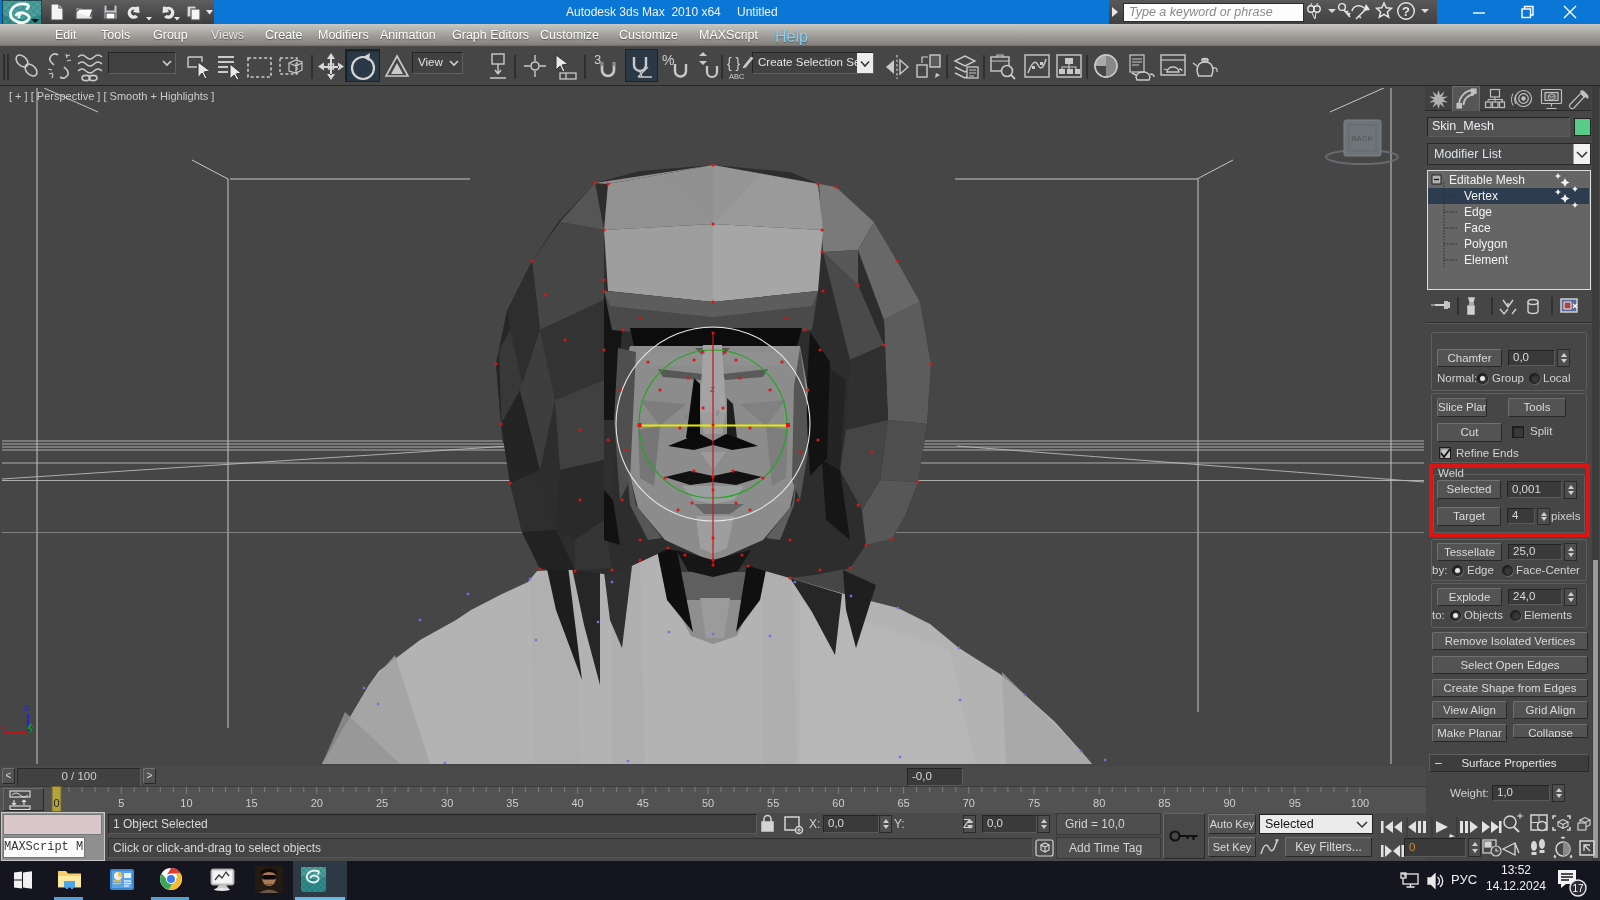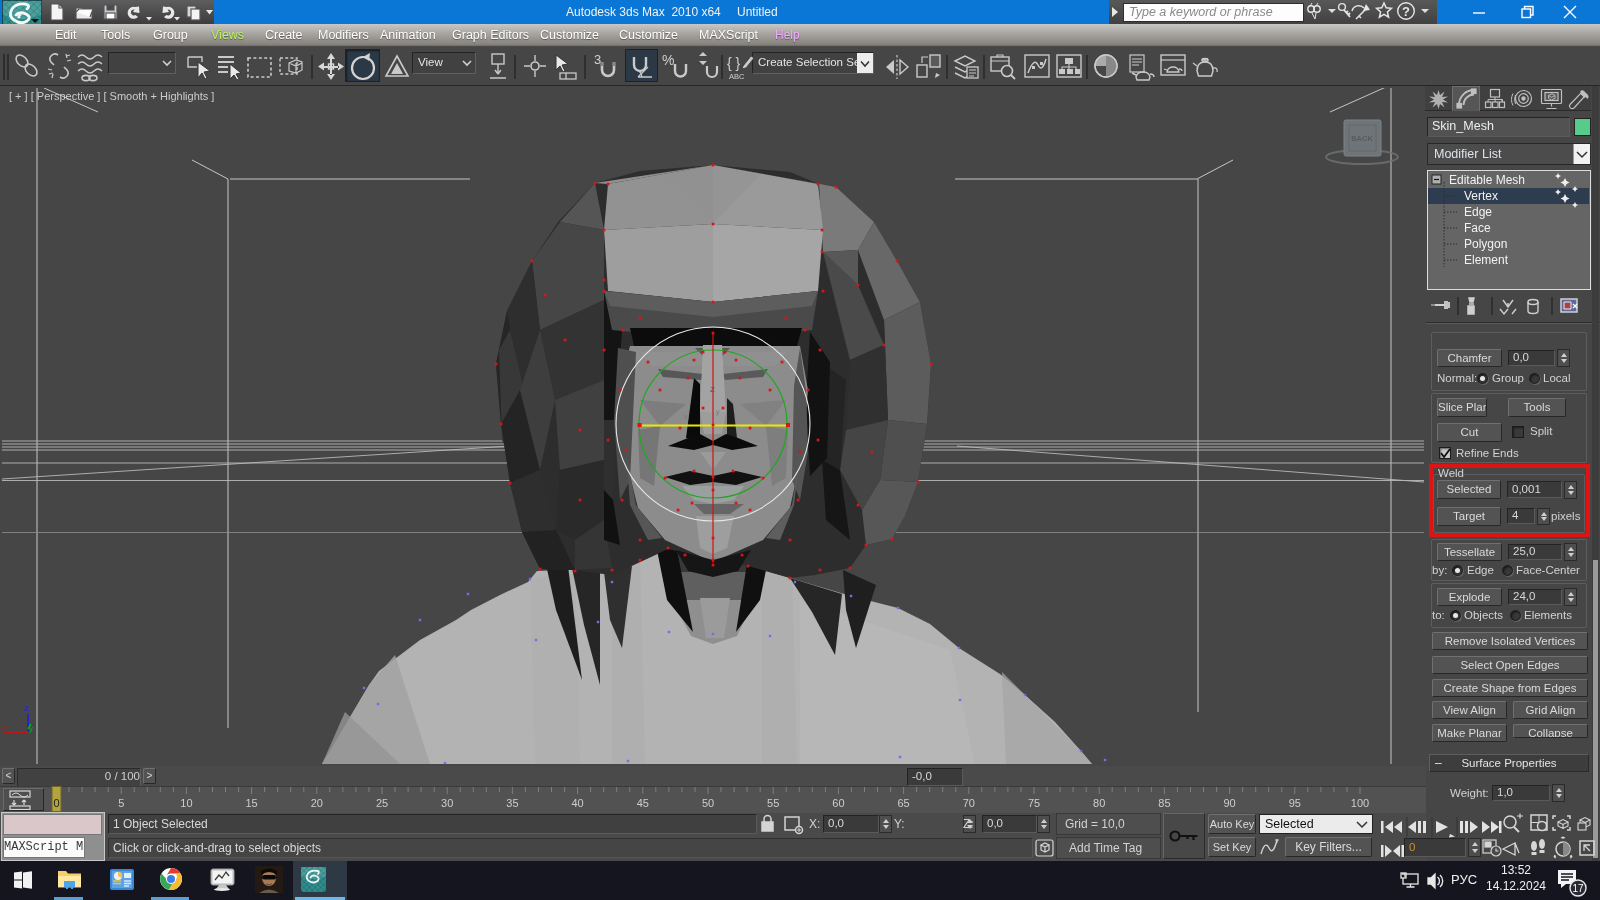--- a/index.html
+++ b/index.html
@@ -81,34 +81,34 @@
 <path d="M23,13 h12"></path>
 <rect x="72" y="9" width="8.5" height="8.5"></rect>
       <path d="M74.5,9 v-2.5 h8.5 v8.5 h-2.5"></path>
 <path d="M114,6 l12,12 m0,-12 l-12,12"></path>
 </g>
   </svg>
 <div class="abs" style="left:0;top:24px;width:1600px;height:23px;background:linear-gradient(180deg,#c9c7c3,#a7a4a0 45%,#87847f 92%,#6e6b67);border-bottom:1px solid #4c4b49"></div>
 <div class="abs" style="left:55px;top:28px;color:#fff;font-size:12.5px;text-shadow:0 1px 1px rgba(60,60,60,.7)">Edit</div>
 <div class="abs" style="left:101px;top:28px;color:#fff;font-size:12.5px;text-shadow:0 1px 1px rgba(60,60,60,.7)">Tools</div>
 <div class="abs" style="left:153px;top:28px;color:#fff;font-size:12.5px;text-shadow:0 1px 1px rgba(60,60,60,.7)">Group</div>
-<div class="abs" style="left:211px;top:28px;color:#bef264;font-size:12.5px;text-shadow:0 1px 1px rgba(60,60,60,.7)">Views</div>
+<div class="abs" style="left:211px;top:28px;color:#e5e5e5;font-size:12.5px;text-shadow:0 1px 1px rgba(60,60,60,.7)">Views</div>
 <div class="abs" style="left:265px;top:28px;color:#fff;font-size:12.5px;text-shadow:0 1px 1px rgba(60,60,60,.7)">Create</div>
 <div class="abs" style="left:318px;top:28px;color:#fff;font-size:12.5px;text-shadow:0 1px 1px rgba(60,60,60,.7)">Modifiers</div>
 <div class="abs" style="left:380px;top:28px;color:#fff;font-size:12.5px;text-shadow:0 1px 1px rgba(60,60,60,.7)">Animation</div>
 <div class="abs" style="left:452px;top:28px;color:#fff;font-size:12.5px;text-shadow:0 1px 1px rgba(60,60,60,.7)">Graph Editors</div>
 <div class="abs" style="left:540px;top:28px;color:#fff;font-size:12.5px;text-shadow:0 1px 1px rgba(60,60,60,.7)">Customize</div>
 <div class="abs" style="left:619px;top:28px;color:#fff;font-size:12.5px;text-shadow:0 1px 1px rgba(60,60,60,.7)">Customize</div>
 <div class="abs" style="left:699px;top:28px;color:#fff;font-size:12.5px;text-shadow:0 1px 1px rgba(60,60,60,.7)">MAXScript</div>
-<div class="abs" style="left:775px;top:28px;color:#f0abfc;font-size:12px;text-shadow:0 1px 1px rgba(60,60,60,.7)">Help</div>
+<div class="abs" style="left:775px;top:28px;color:#7dd3fc;font-size:16px;text-shadow:0 1px 1px rgba(60,60,60,.7)">Help</div>
 <div class="abs" style="left:0;top:47px;width:1600px;height:39px;background:#464646;border-bottom:1px solid #262626"></div>
 <div class="abs" style="left:108px;top:52px;width:68px;height:22px;background:#414141;border:1px solid;border-color:#232323 #5f5f5f #5f5f5f #232323;color:#e4e4e4;font-size:11.5px;padding:18px 0 0 5px;white-space:nowrap;overflow:hidden">All<svg style="position:absolute;right:3px;top:6px" width="10" height="8">
       <path d="M1,2 l4,4 4,-4" stroke="#d0d0d0" stroke-width="1.6" fill="none"></path>
     </svg></div>
-<div class="abs" style="left:412px;top:52px;width:64px;height:22px;background:#414141;border:1px solid;border-color:#232323 #5f5f5f #5f5f5f #232323;color:#e4e4e4;font-size:11.5px;padding:3px 0 0 5px;white-space:nowrap;overflow:hidden">View<svg style="position:absolute;right:3px;top:6px" width="10" height="8">
+<div class="abs" style="left:412px;top:52px;width:51px;height:22px;background:#414141;border:1px solid;border-color:#232323 #5f5f5f #5f5f5f #232323;color:#e4e4e4;font-size:11.5px;padding:3px 0 0 5px;white-space:nowrap;overflow:hidden">View<svg style="position:absolute;right:3px;top:6px" width="10" height="8">
       <path d="M1,2 l4,4 4,-4" stroke="#d0d0d0" stroke-width="1.6" fill="none"></path>
     </svg></div>
 <div class="abs" style="left:752px;top:52px;width:122px;height:22px;background:#414141;border:1px solid;border-color:#232323 #5f5f5f #5f5f5f #232323;color:#e4e4e4;font-size:11.5px;padding:3px 0 0 5px;white-space:nowrap;overflow:hidden">Create Selection Se<span style="position:absolute;right:0;top:0;width:16px;height:20px;background:#ececec"></span><svg style="position:absolute;right:2px;top:7px" width="12" height="8">
       <path d="M2,1.5 l4,4.5 4,-4.5" stroke="#333" stroke-width="1.5" fill="none"></path>
     </svg></div>
 <div class="abs" style="left:345px;top:49px;width:35px;height:33px;background:#2b3845;border:1px solid #1a222c;box-shadow:inset 1px 1px 2px rgba(0,0,0,.5)"></div>
 <div class="abs" style="left:625px;top:49px;width:33px;height:33px;background:#2b3845;border:1px solid #1a222c"></div>
 <svg class="abs" style="left:0;top:47px" width="1300" height="39" viewBox="0 0 1300 39">
     <g stroke="#c9c9c9" fill="none" stroke-width="1.6">
       <path d="M4,7 v26 M8,7 v26" stroke="#2e2e2e" stroke-width="2"></path>
@@ -656,21 +656,21 @@
 <div class="lbl" style="left:1450px;top:787px;font-size:11.5px;color:#d2d2d2">Weight:</div>
 <div class="fld" style="left:1492px;top:785px;width:58px;height:16px;line-height:13px">1,0</div>
 <div class="spn" style="left:1552px;top:784px;height:18px">
     <i class="u"></i>
     <i class="d"></i>
   </div>
 <div class="abs" style="left:1592px;top:86px;width:7px;height:775px;background:#3c3c3c"></div>
 <div class="abs" style="left:1593px;top:560px;width:5px;height:298px;background:#9a9a9a"></div>
 <div class="abs" style="left:0;top:766px;width:1426px;height:95px;background:#4a4a4a"></div>
 <div class="btn" style="left:2px;top:768px;width:13px;height:16px;line-height:14px;font-size:10px">&lt;</div>
-<div class="abs" style="left:17px;top:768px;width:124px;height:28px;background:#414141;border:1px solid;border-color:#2a2a2a #5e5e5e #5e5e5e #2a2a2a;color:#cfcfcf;font-size:11.5px;text-align:right;line-height:14px">0 / 100</div>
+<div class="abs" style="left:17px;top:768px;width:124px;height:28px;background:#414141;border:1px solid;border-color:#2a2a2a #5e5e5e #5e5e5e #2a2a2a;color:#cfcfcf;font-size:11.5px;text-align:center;line-height:14px">0 / 100</div>
 <div class="btn" style="left:143px;top:768px;width:13px;height:16px;line-height:14px;font-size:10px">&gt;</div>
 <div class="abs" style="left:0px;top:786px;width:1426px;height:27px;background:#525252;border-top:1px solid #3a3a3a"></div>
 <div class="abs" style="left:3px;top:788px;width:41px;height:23px;background:#4e4e4e;border:1px solid;border-color:#6a6a6a #272727 #272727 #6a6a6a"></div>
 <svg class="abs" style="left:8px;top:790px" width="32" height="20" viewBox="0 0 32 20">
     <g stroke="#d8d8d8" fill="none" stroke-width="1.2">
 <rect x="2" y="1" width="20" height="6"></rect>
       <path d="M4,5 q4,-4 8,0 t8,0" stroke-width="1"></path>
 <path d="M6,10 v5 m0,0 l-2,-2 m2,2 l2,-2 M16,15 v-5 m0,0 l-2,2 m2,-2 l2,2" stroke-width="1.2"></path>
 <rect x="2" y="16" width="20" height="3.5"></rect>
     </g>

